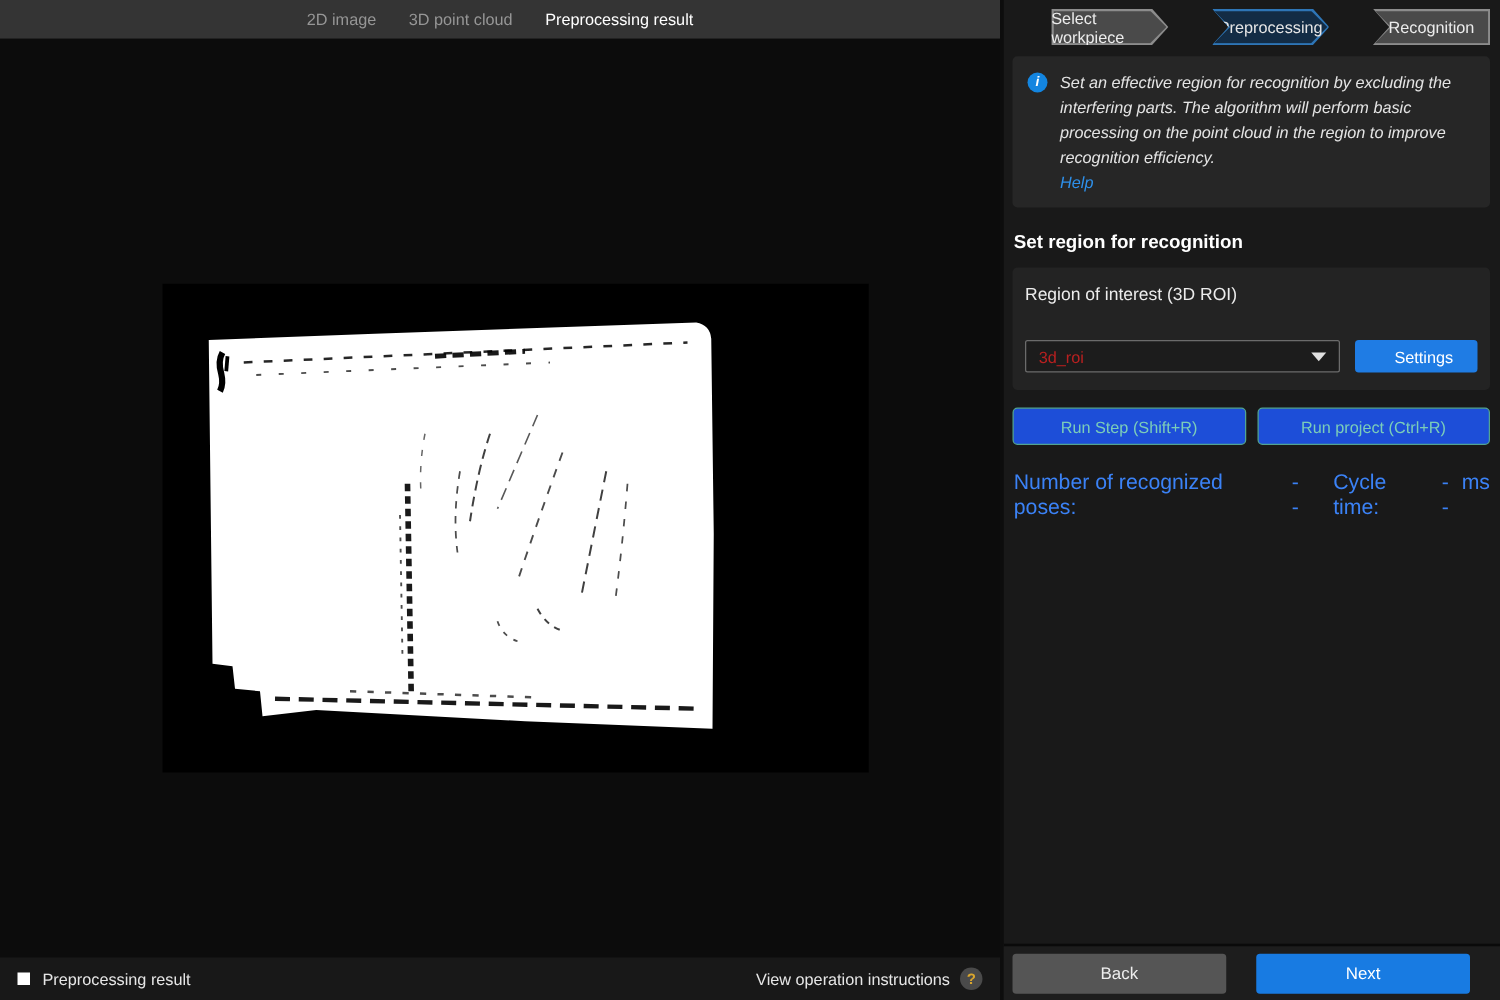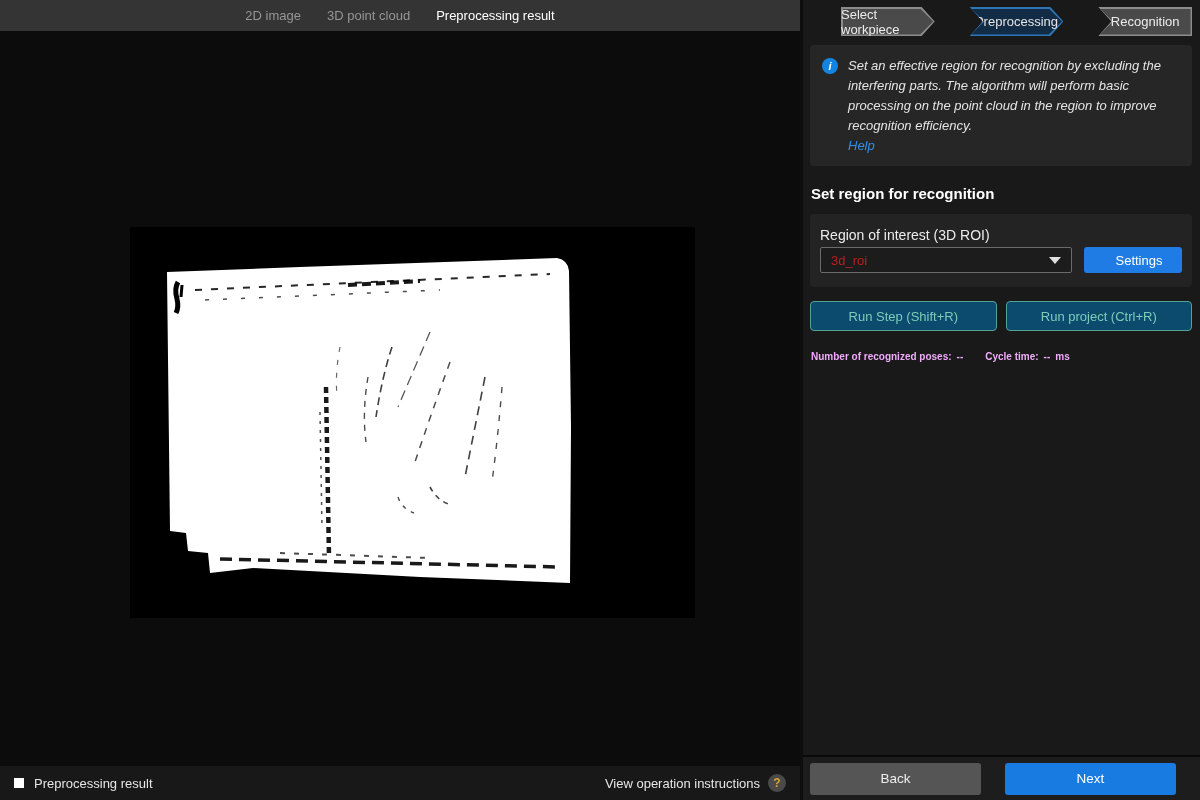--- a/index.html
+++ b/index.html
@@ -104,45 +104,45 @@
     margin: 19px 0 0 1px;
     font-size: 15px; font-weight: bold; color: #ffffff;
   }
 
   
   .roi-panel {
     margin-top: 12px; background: #232323; border-radius: 4px;
     padding: 13px 10px 14px 10px;
   }
   .roi-label { font-size: 14px; color: #ececec; }
-  .roi-row { margin-top: 4px; display: flex; gap: 12px; align-items: center; }
+  .roi-row { margin-top: 29px; display: flex; gap: 12px; align-items: center; }
   .roi-dropdown {
     flex: 1; height: 26px;
     background: #1c1c1c; border: 1px solid #6b6b6b; border-radius: 2px;
     display: flex; align-items: center; justify-content: space-between;
     padding: 0 10px; cursor: pointer;
   }
   .roi-value { font-size: 13px; color: #b92020; }
   .caret { width: 0; height: 0; border-left: 6px solid transparent; border-right: 6px solid transparent; border-top: 7px solid #e0e0e0; }
   .settings-btn {
     flex: 0 0 98px; height: 26px;
     background: #1f7ce4; border: none; border-radius: 3px;
     color: #ffffff; font-size: 13px; font-family: inherit; cursor: pointer; padding-left: 12px;
   }
 
   
   .run-row { margin-top: 14px; display: flex; gap: 9px; }
   .run-btn {
     flex: 1; height: 30px;
-    background: #0c4a6e; border: 1px solid #52a492; border-radius: 4px;
+    background: #1d4ed8; border: 1px solid #52a492; border-radius: 4px;
     color: #7bcdb9; font-size: 13px; font-family: inherit; cursor: pointer;
   }
 
   
-  .stats { margin-top: 20px; margin-left: 1px; font-size: 10px; color: #f0abfc; display: flex; gap: 22px; font-weight: bold; }
+  .stats { margin-top: 20px; margin-left: 1px; font-size: 17px; color: #3b82f6; display: flex; gap: 22px; }
   .stat-group { display: flex; gap: 5px; }
 
   
   .sidebar-footer {
     position: absolute; left: 0; right: 0; bottom: 0; height: 45px;
     background: #1d1d1d; border-top: 2px solid #0a0a0a;
     display: flex; align-items: center; gap: 24px; padding: 0 24px 0 7px;
   }
   .back-btn {
     flex: 1; height: 32px; background: #555555; border: none; border-radius: 3px;

